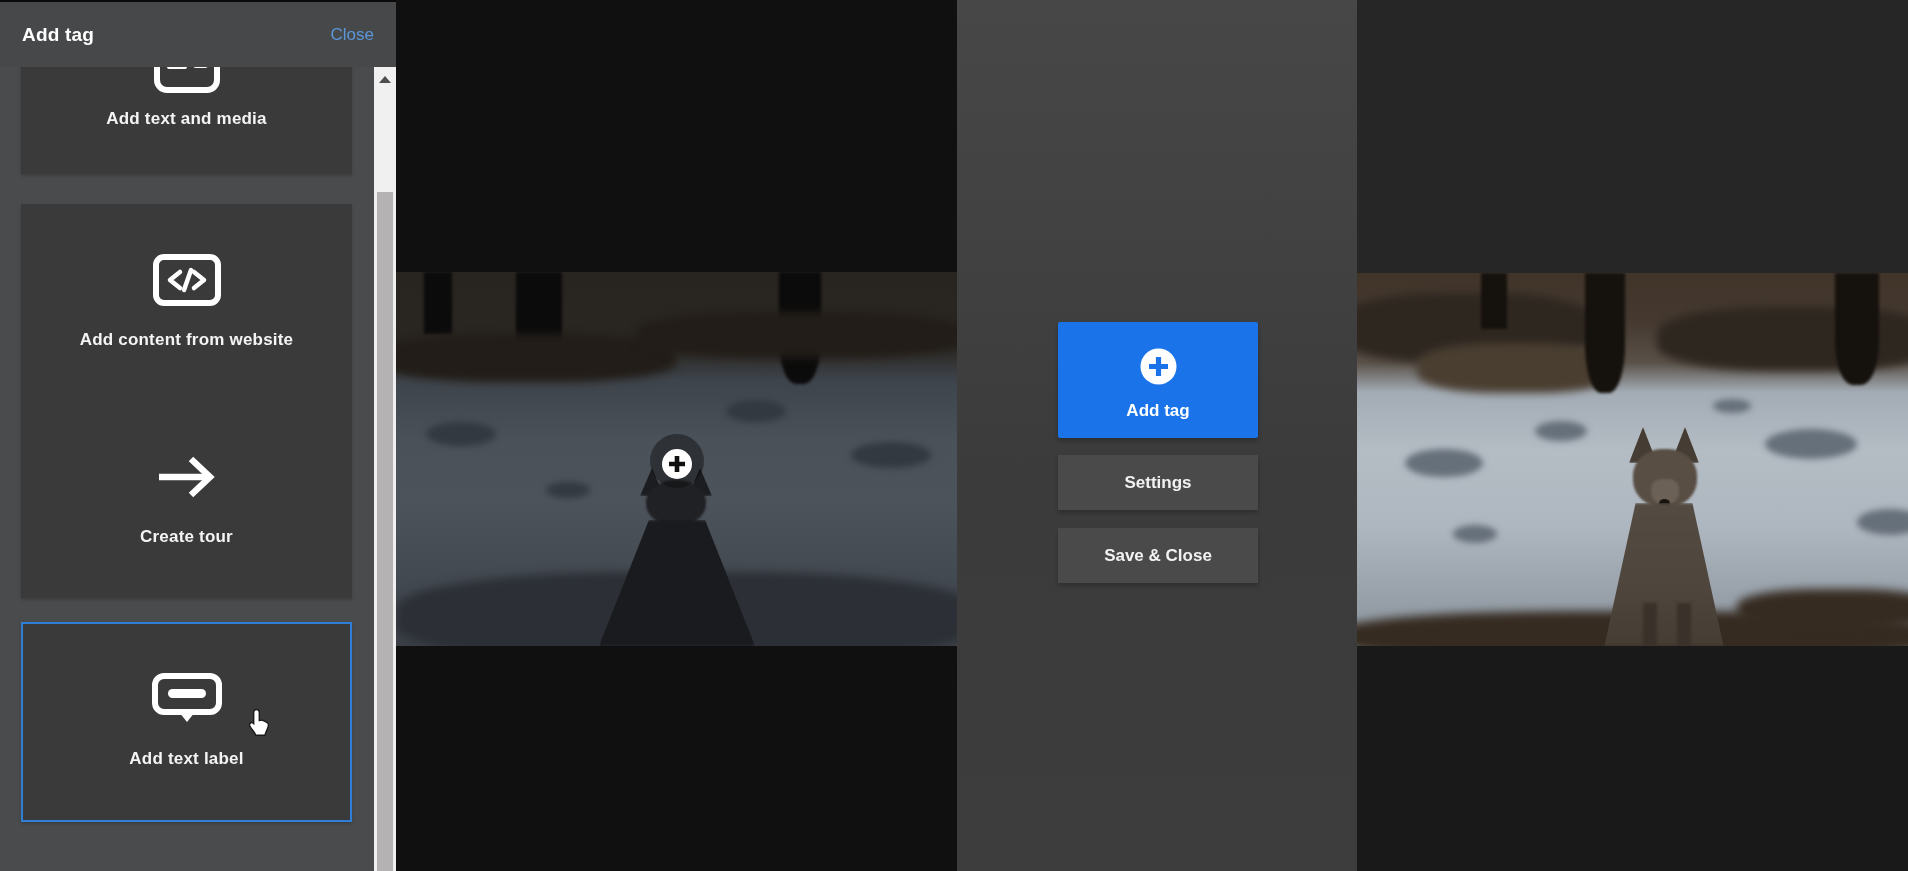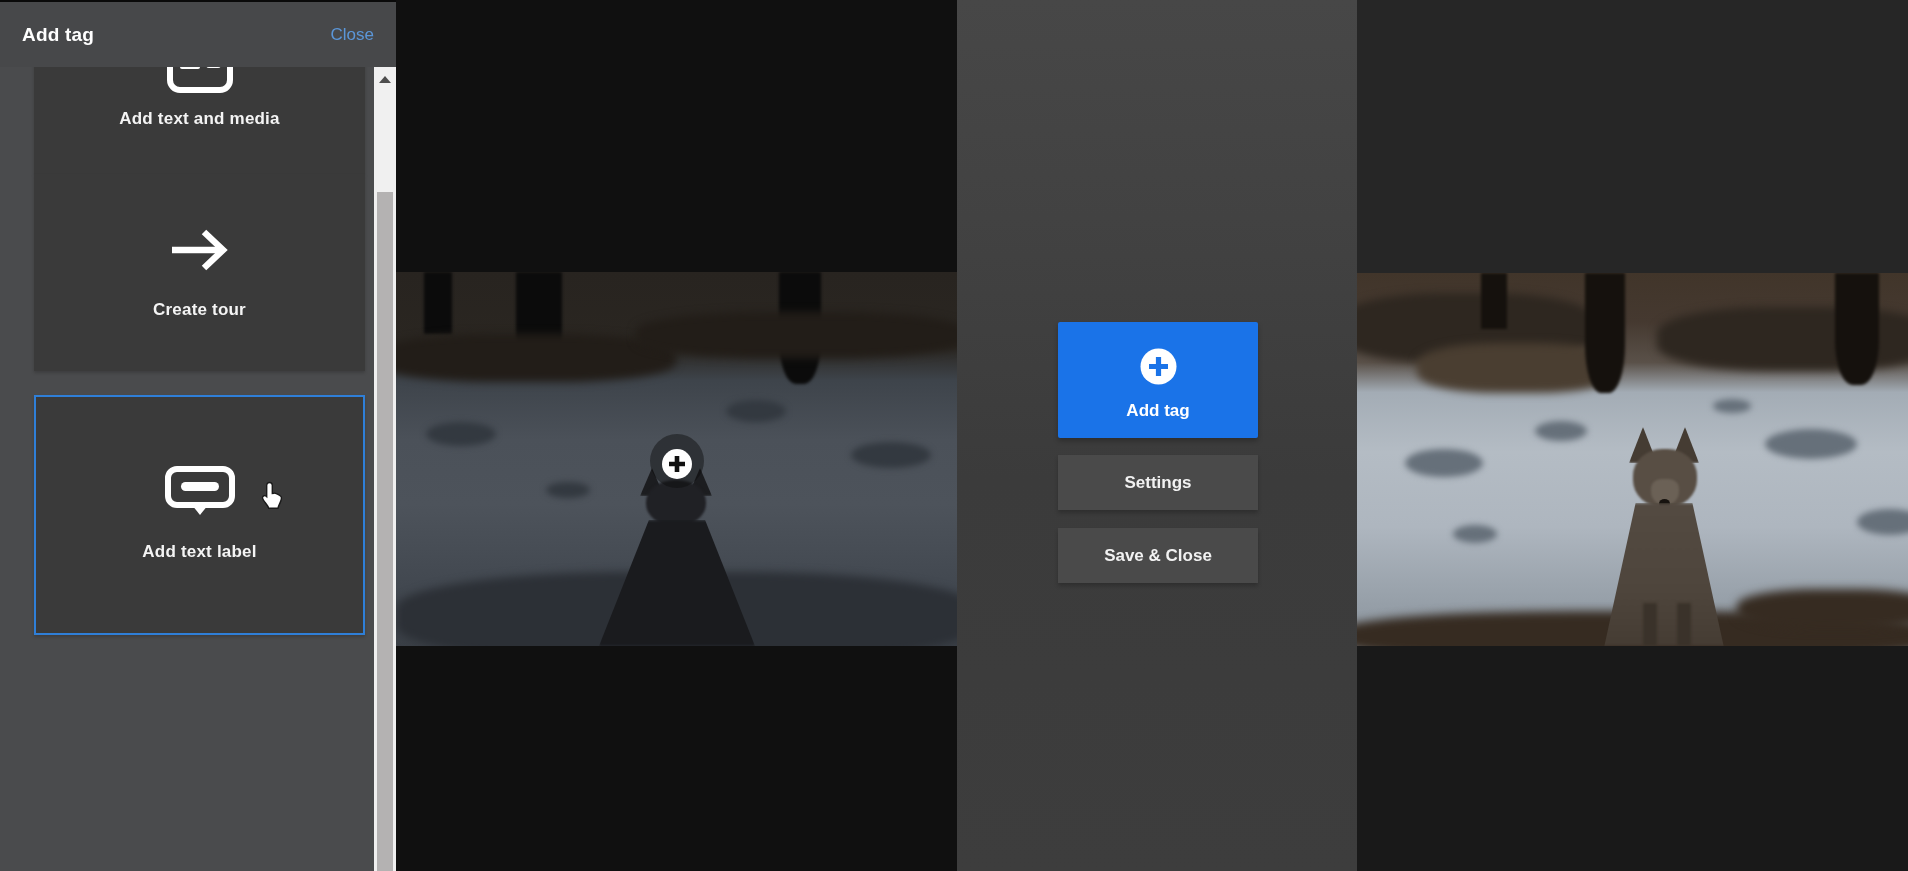--- a/index.html
+++ b/index.html
@@ -6,32 +6,32 @@
   html,body { width:1908px; height:871px; overflow:hidden; background:#111;
               font-family:"Liberation Sans", sans-serif; }
 
   
   #sidebar { position:absolute; left:0; top:0; width:396px; height:871px; background:#4a4b4d; }
   #sidebar-header { position:absolute; left:0; top:0; width:396px; height:67px;
                     background:#47484a; border-top:2px solid #0a0a0a; z-index:5;
                     display:flex; align-items:center; justify-content:space-between; padding:0 22px; }
   #sidebar-title { color:#fff; font-size:19px; font-weight:bold; letter-spacing:.2px; }
   #cancel-link { color:#5b96d8; font-size:17px; cursor:pointer; }
-  #sidebar-content { position:absolute; left:0; top:67px; width:374px; height:804px; overflow:hidden; padding-left:34px; }
+  #sidebar-content { position:absolute; left:0; top:67px; width:374px; height:804px; overflow:hidden; padding-left:21px; }
   .card { width:331px; height:197px; background:#3a3a3a; position:relative;
           display:flex; flex-direction:column; align-items:center; justify-content:center; gap:22px;
           box-shadow:0 2px 3px rgba(0,0,0,.18); cursor:pointer; }
   .card-label { color:#f4f4f4; font-size:17px; font-weight:bold; letter-spacing:.2px; }
   #card-0 { margin-top:-90px; display:block; }
   #card-0 .icon-wrap { position:absolute; left:0; top:66px; width:331px; height:52px;
                        display:flex; justify-content:center; }
   #card-0 .card-label { position:absolute; left:0; top:132px; width:331px; text-align:center; }
   #card-1 { margin-top:30px; }
   #card-2 { }
-  #card-3 { margin-top:24px; height:240px; border:2px solid #2f7fd8; }
+  #card-3 { margin-top:24px; height:200px; border:2px solid #2f7fd8; }
   .icon-wrap { height:52px; display:flex; align-items:center; justify-content:center; }
 
   
   #hand-cursor { position:absolute; left:224px; top:84px; width:26px; height:30px; }
 
   
   #scrollbar { position:absolute; left:374px; top:67px; width:22px; height:804px; background:#f0f0f0; z-index:6; }
   #scroll-up { position:absolute; left:0; top:0; width:22px; height:24px;
                display:flex; align-items:center; justify-content:center; cursor:pointer; }
   #scroll-up-glyph { width:0; height:0; border-left:6px solid transparent; border-right:6px solid transparent;
@@ -106,20 +106,33 @@
           <svg width="66" height="52" viewBox="0 0 66 52">
             <rect x="3" y="3" width="60" height="46" rx="10" fill="none" stroke="#fff" stroke-width="6"></rect>
             <rect x="13" y="16" width="20" height="12" rx="2" fill="#fff"></rect>
             <rect x="39" y="19" width="15" height="8" rx="3" fill="#fff"></rect>
           </svg>
         </span>
       </div>
       <span class="card-label">Add text and media</span>
     </div>
 
+    <div class="card" id="card-1">
+      <div class="icon-wrap">
+        <span>
+          <svg width="68" height="52" viewBox="0 0 68 52">
+            <rect x="3" y="3" width="62" height="46" rx="8" fill="none" stroke="#fff" stroke-width="6"></rect>
+            <polyline points="27,18 17,26 27,34" fill="none" stroke="#fff" stroke-width="4.5" stroke-linecap="round" stroke-linejoin="round"></polyline>
+            <line x1="31" y1="36" x2="38" y2="16" stroke="#fff" stroke-width="4.5" stroke-linecap="round"></line>
+            <polyline points="41,18 51,26 41,34" fill="none" stroke="#fff" stroke-width="4.5" stroke-linecap="round" stroke-linejoin="round"></polyline>
+          </svg>
+        </span>
+      </div>
+      <span class="card-label">Add content from website</span>
+    </div>
 
     <div class="card" id="card-2">
       <div class="icon-wrap">
         <span>
           <svg width="64" height="52" viewBox="0 0 64 52">
             <line x1="4" y1="26" x2="52" y2="26" stroke="#fff" stroke-width="6.5"></line>
             <polyline points="36,8 55,26 36,44" fill="none" stroke="#fff" stroke-width="6.5" stroke-linejoin="miter"></polyline>
           </svg>
         </span>
       </div>

